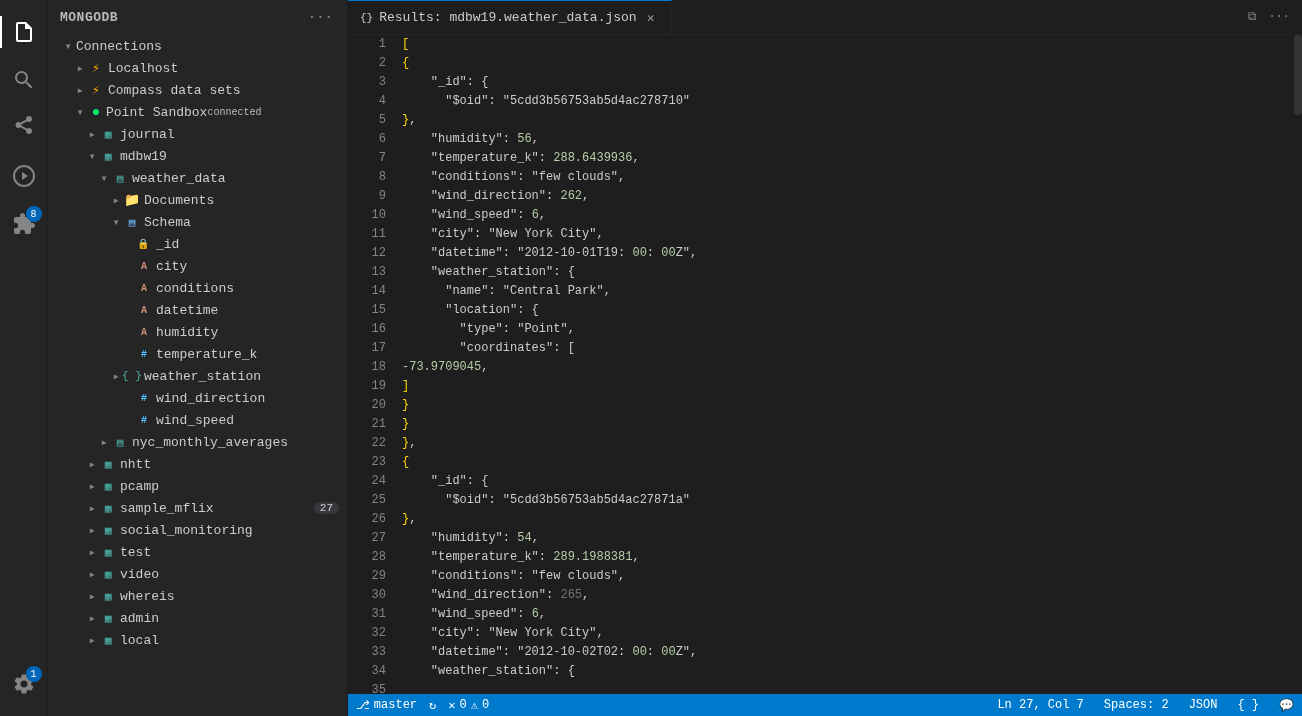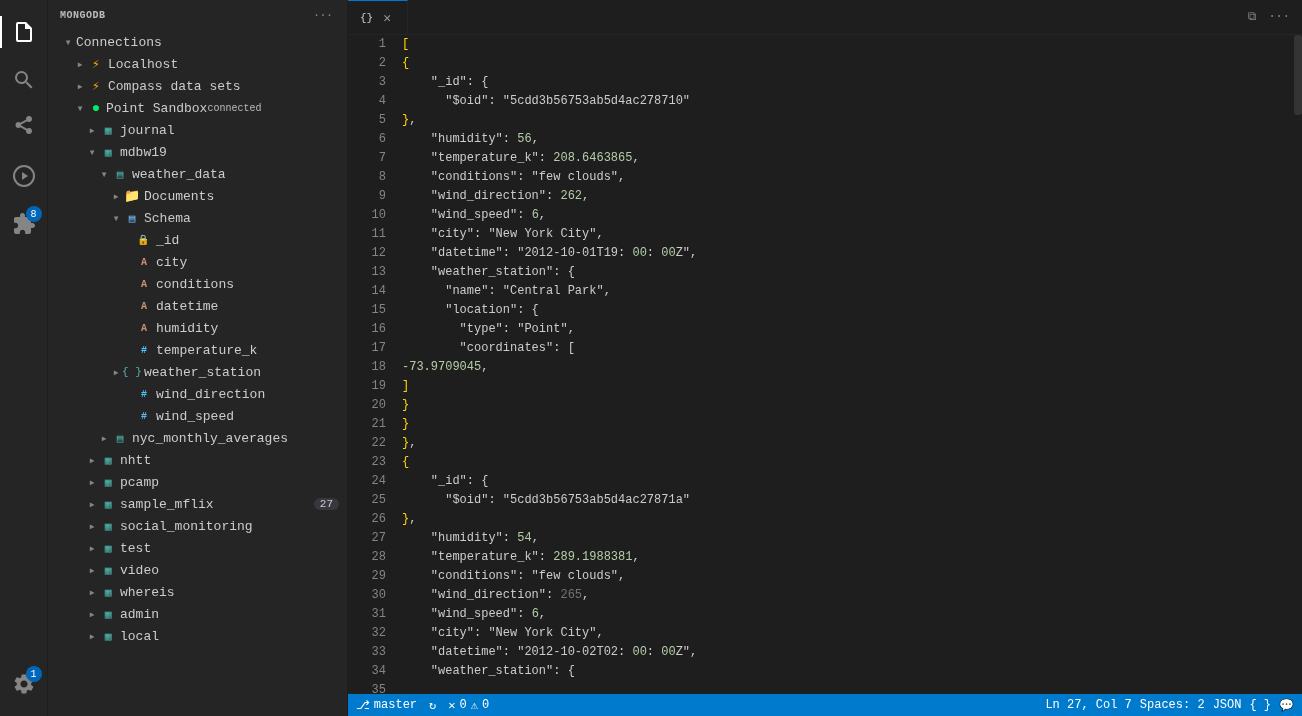--- a/index.html
+++ b/index.html
@@ -77,21 +77,21 @@
       flex-direction: column;
       overflow: hidden;
       border-right: 1px solid #1e1e1e;
     }
     .sidebar-header {
       display: flex;
       align-items: center;
       justify-content: space-between;
       padding: 8px 12px;
       color: #bbbbbb;
-      font-size: 10px;
+      font-size: 13px;
       font-weight: 600;
       letter-spacing: 0.5px;
       text-transform: uppercase;
     }
     .sidebar-header-icons { display: flex; gap: 4px; }
     .sidebar-header-icon {
       color: #858585;
       cursor: pointer;
       padding: 2px;
     }
@@ -263,21 +263,21 @@
       height: 22px;
       background: #007acc;
       display: flex;
       align-items: center;
       padding: 0 8px;
       font-size: 12px;
       color: white;
       flex-shrink: 0;
     }
     .status-bar-left { display: flex; align-items: center; gap: 12px; }
-    .status-bar-right { margin-left: auto; display: flex; align-items: center; gap: 8px; }
+    .status-bar-right { margin-left: auto; display: flex; align-items: center; gap: 20px; }
     .status-item { display: flex; align-items: center; gap: 4px; cursor: pointer; }
   </style>
 </head>
 <body>
 
 <div class="activity-bar">
   <div class="activity-bar-icon active">
     <svg viewBox="0 0 24 24" fill="currentColor">
         <path d="M14 2H6a2 2 0 0 0-2 2v16a2 2 0 0 0 2 2h12a2 2 0 0 0 2-2V8l-6-6zm4 18H6V4h7v5h5v11z"></path>
       </svg>
@@ -493,20 +493,21 @@
     </div>
 
   </div>
 </div>
 
 <div class="main">
 
   <div class="tab-bar">
     <div class="tab active">
       <span class="tab-icon">{}</span>
+      <span>Results: mdbw19.weather_data.json</span>
       <span class="tab-close">✕</span>
     </div>
     <div class="tab-actions">
       <span class="tab-action-btn">⧉</span>
       <span class="tab-action-btn">···</span>
     </div>
   </div>
 
   <div class="editor">
 
@@ -548,21 +549,21 @@
         <div class="line-num">35</div>
       </div>
 
     <div class="code-content" id="code-content">
         <div class="code-line"><span style="color:#ffd700">[</span></div>
         <div class="code-line">  <span style="color:#ffd700">{</span></div>
         <div class="code-line">    "_id": {</div>
         <div class="code-line">      "$oid": "5cdd3b56753ab5d4ac278710"</div>
         <div class="code-line">    <span style="color:#ffd700">}</span>,</div>
         <div class="code-line">    "humidity": <span style="color:#b5cea8">56</span>,</div>
-        <div class="code-line">    "temperature_k": <span style="color:#b5cea8">208.6463865</span>,</div>
+        <div class="code-line">    "temperature_k": <span style="color:#b5cea8">288.6439936</span>,</div>
         <div class="code-line">    "conditions": "few clouds",</div>
         <div class="code-line">    "wind_direction": <span style="color:#b5cea8">262</span>,</div>
         <div class="code-line">    "wind_speed": <span style="color:#b5cea8">6</span>,</div>
         <div class="code-line">    "city": "New York City",</div>
         <div class="code-line">    "datetime": "2012-10-01T19: <span style="color:#b5cea8">00</span>: <span style="color:#b5cea8">00</span>Z",</div>
         <div class="code-line">    "weather_station": {</div>
         <div class="code-line">      "name": "Central Park",</div>
         <div class="code-line">      "location": {</div>
         <div class="code-line">        "type": "Point",</div>
         <div class="code-line">        "coordinates": [</div>

